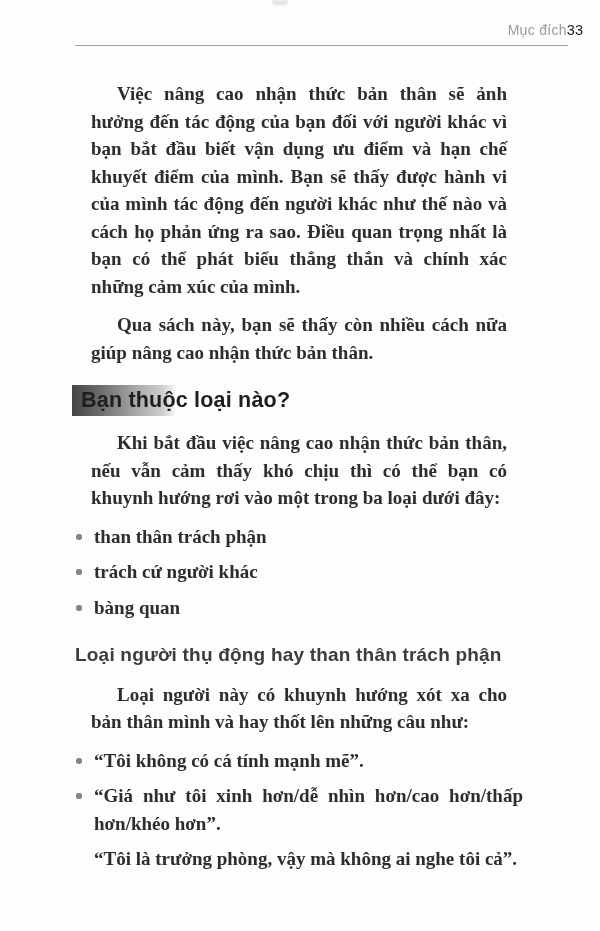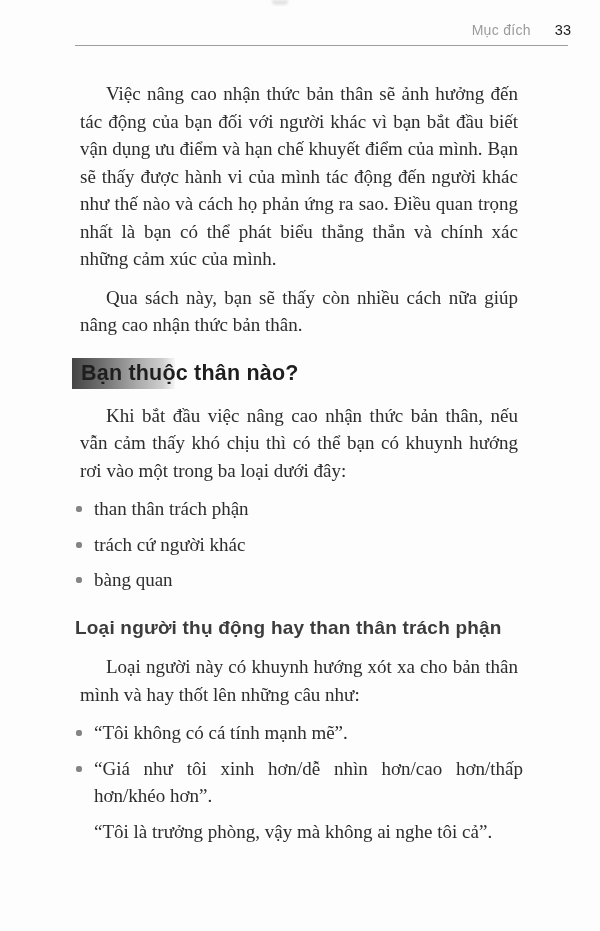--- a/index.html
+++ b/index.html
@@ -10,57 +10,57 @@
     overflow:hidden;
     font-family:"Liberation Serif","DejaVu Serif",serif;
   }
   
   .artifact{
     position:absolute;left:272px;top:0;width:16px;height:5px;
     background:#b8b8b8;opacity:.35;border-radius:0 0 4px 4px;filter:blur(1px);
   }
   
   .header-row{
-    position:absolute;top:22px;left:78px;width:493px;
-    display:flex;justify-content:flex-end;align-items:baseline;gap:24px;
+    position:absolute;top:22px;left:90px;width:493px;
+    display:flex;justify-content:flex-end;align-items:baseline;
     font-family:"Liberation Sans","DejaVu Sans",sans-serif;
   }
   .running-title{font-size:14px;color:#9b9b9b;letter-spacing:.3px;}
   .page-number{font-size:14.5px;font-weight:normal;color:#1c1c1c;}
   .header-rule{
     position:absolute;top:45px;left:75px;width:493px;height:0;
     border-top:1.5px solid #9d9d9d;
   }
   
   .content{
     position:absolute;top:80px;left:75px;width:448px;
     font-size:19px;line-height:27.5px;color:#2d2d2d;
     text-align:justify;
   }
-  .content p{margin:0 5px 11px;text-indent:26px;}
+  .content p{margin:0 16px 11px;text-indent:26px;font-weight:bold;}
   
   .section-heading{position:relative;height:31px;margin:19px 0 13px;}
   .h1-highlight{
     position:absolute;left:-3px;top:0;width:103px;height:31px;
     background:linear-gradient(90deg,#454545 0%,#6d6d6d 28%,#a8a8a8 62%,#cecece 88%,rgba(208,208,208,.15) 100%);
   }
   .h1-text{
     position:relative;display:block;padding-left:6px;line-height:31px;
     font-family:"Liberation Sans","DejaVu Sans",sans-serif;
     font-weight:bold;font-size:21.5px;color:#1e1e1e;letter-spacing:.2px;
   }
   
   .sub-heading{
     margin:20px 0 12px;text-align:left;
     font-family:"Liberation Sans","DejaVu Sans",sans-serif;
     font-weight:bold;font-size:19px;color:#3c3c3c;letter-spacing:.2px;
   }
   
   ul.bullets{list-style:none;margin:1px 0 12px;padding:0;}
-  ul.bullets li{position:relative;padding-left:19px;margin:8px 0;text-align:justify;}
+  ul.bullets li{position:relative;padding-left:19px;margin:8px 0;text-align:justify;font-weight:bold;}
   .bullet{
     position:absolute;left:1px;top:11px;width:6px;height:6px;border-radius:50%;
     background:#868686;box-shadow:inset 0 0 1px #5f5f5f;
   }
 </style>
 </head>
 <body>
 
 <div class="page">
 
@@ -73,21 +73,21 @@
   <div class="header-rule"></div>
 
   <div class="content">
 
     <p>Việc nâng cao nhận thức bản thân sẽ ảnh hưởng đến tác động của bạn đối với người khác vì bạn bắt đầu biết vận dụng ưu điểm và hạn chế khuyết điểm của mình. Bạn sẽ thấy được hành vi của mình tác động đến người khác như thế nào và cách họ phản ứng ra sao. Điều quan trọng nhất là bạn có thể phát biểu thẳng thắn và chính xác những cảm xúc của mình.</p>
 
     <p>Qua sách này, bạn sẽ thấy còn nhiều cách nữa giúp nâng cao nhận thức bản thân.</p>
 
     <div class="section-heading">
       <span class="h1-highlight"></span>
-      <span class="h1-text">Bạn thuộc thân nào?</span>
+      <span class="h1-text">Bạn thuộc loại nào?</span>
     </div>
 
     <p>Khi bắt đầu việc nâng cao nhận thức bản thân, nếu vẫn cảm thấy khó chịu thì có thể bạn có khuynh hướng rơi vào một trong ba loại dưới đây:</p>
 
     <ul class="bullets">
       <li>
         <span class="bullet"></span>
         <span>than thân trách phận</span>
       </li>
       <li>

